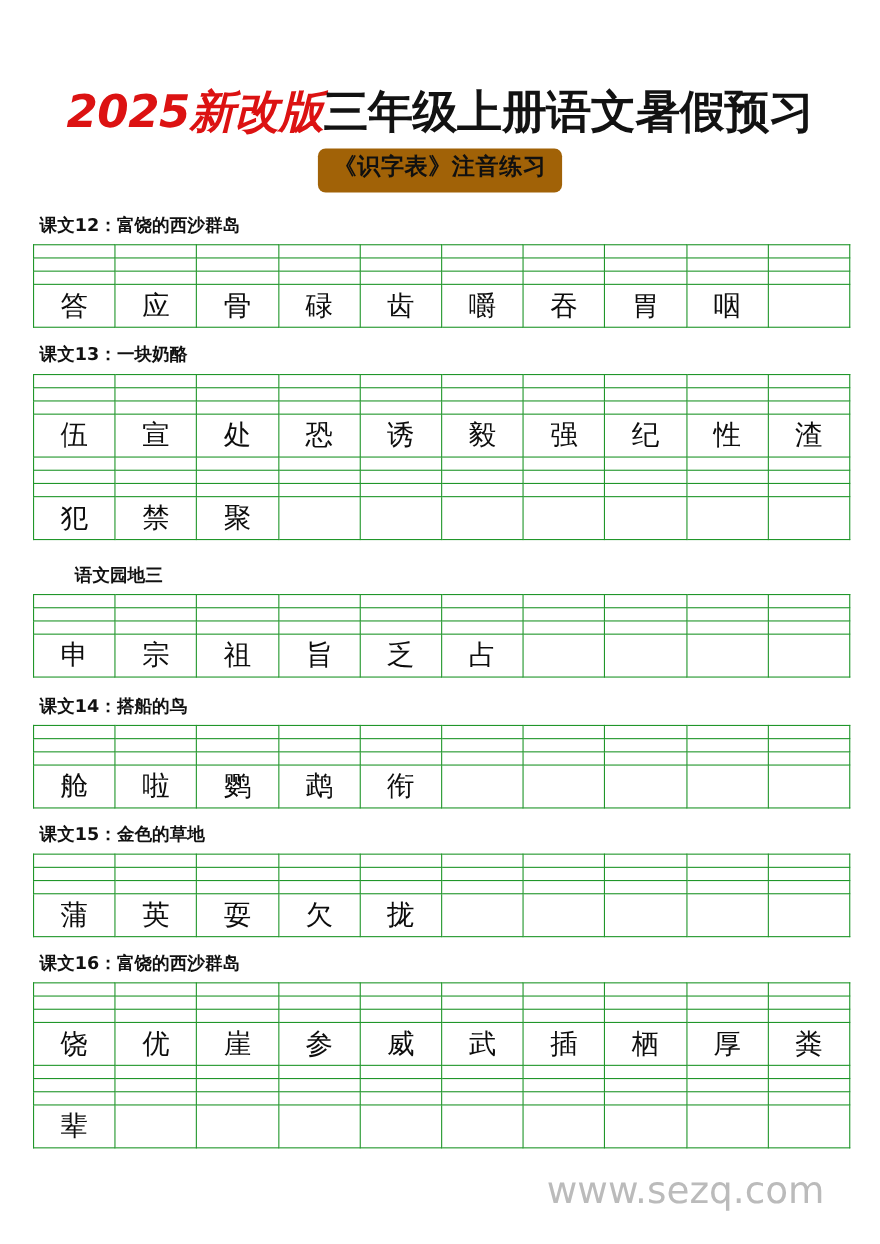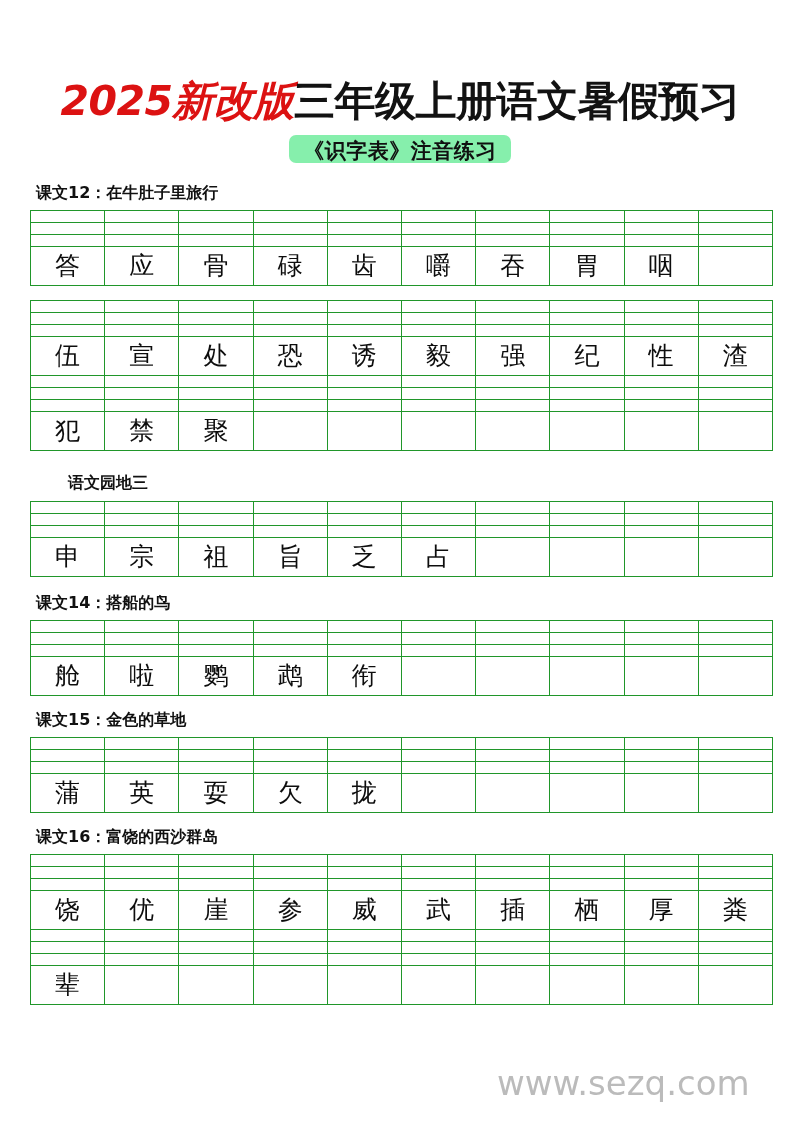--- a/index.html
+++ b/index.html
@@ -47,27 +47,27 @@
     color: #121212;
     font-weight: bold;
   }
 
   .subtitle-wrap {
     text-align: center;
     margin-top: 13px;
   }
   .subtitle-badge {
     display: inline-block;
-    background: #86efac;
+    background: #a16207;
     color: #101010;
     font-family: "DejaVu Sans", "Liberation Sans", sans-serif;
     font-size: 21px;
     font-weight: bold;
     border-radius: 7px;
-    padding: 4px 14px 0 14px;
+    padding: 4px 14px 12px 14px;
     line-height: 1.15;
     letter-spacing: 0.5px;
   }
 
   
   .section {
     margin: 0;
     padding: 0;
   }
   .section-heading {
@@ -140,21 +140,21 @@
   </div>
 
   <div class="subtitle-wrap">
     <span class="subtitle-badge">《识字表》注音练习</span>
   </div>
 
   <div class="s-gap-1"></div>
 
   <div id="sections-root">
       <div class="section">
-        <div class="section-heading">课文12：在牛肚子里旅行</div>
+        <div class="section-heading">课文12：富饶的西沙群岛</div>
         <table class="grid">
           <colgroup>
             <col>
             <col>
             <col>
             <col>
             <col>
             <col>
             <col>
             <col>
@@ -208,20 +208,21 @@
               <td>吞</td>
               <td>胃</td>
               <td>咽</td>
               <td></td>
             </tr>
           </tbody>
         </table>
       </div>
       <div style="height: 14px;"></div>
       <div class="section">
+        <div class="section-heading">课文13：一块奶酪</div>
         <table class="grid">
           <colgroup>
             <col>
             <col>
             <col>
             <col>
             <col>
             <col>
             <col>
             <col>

